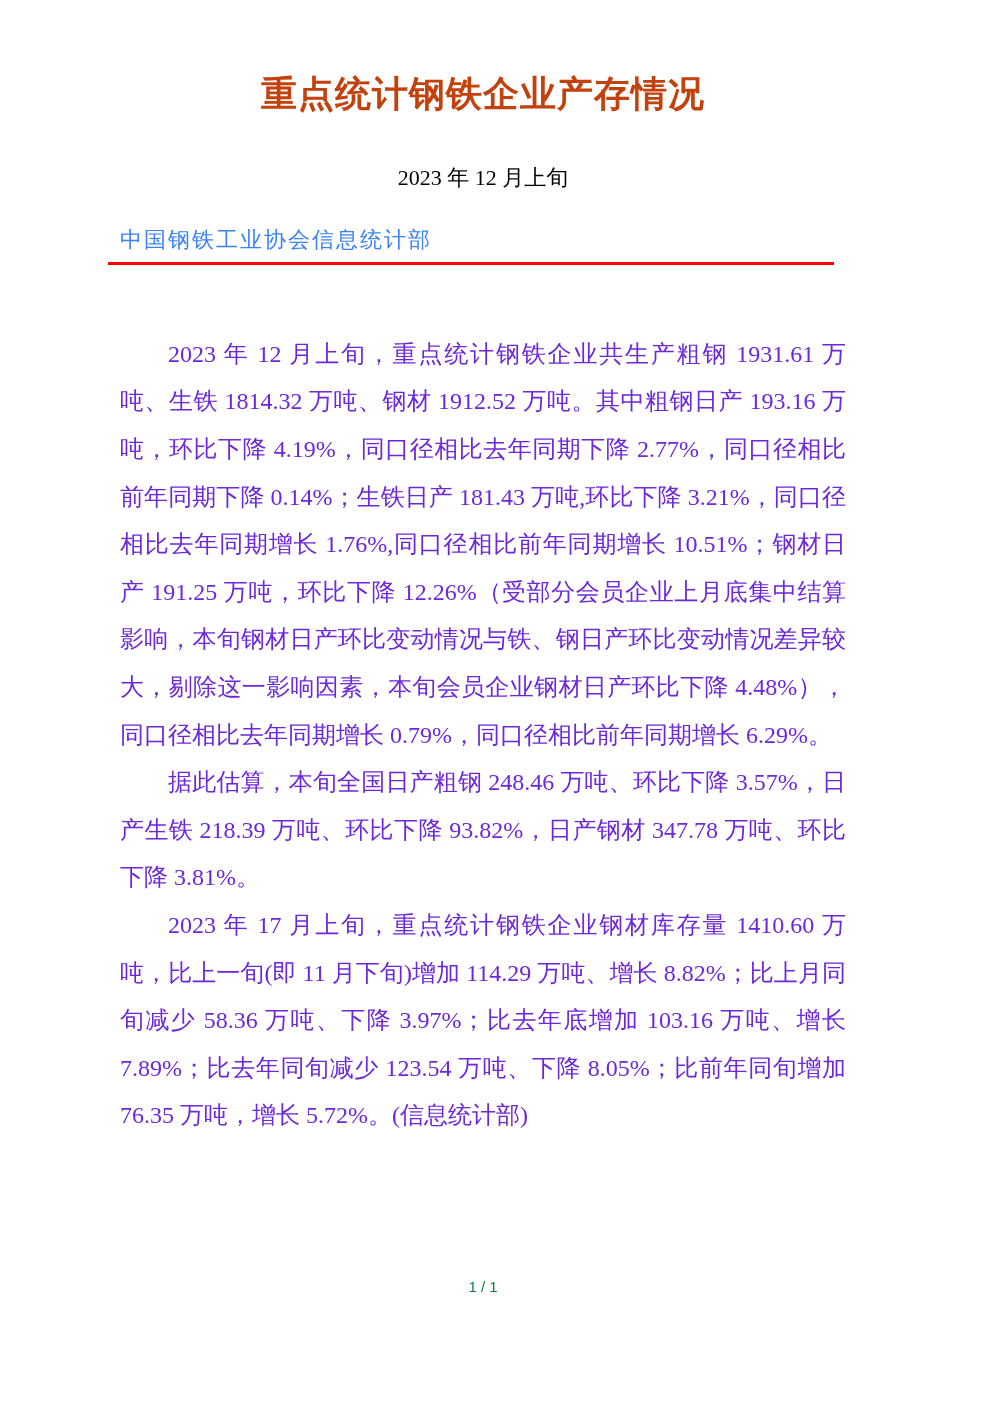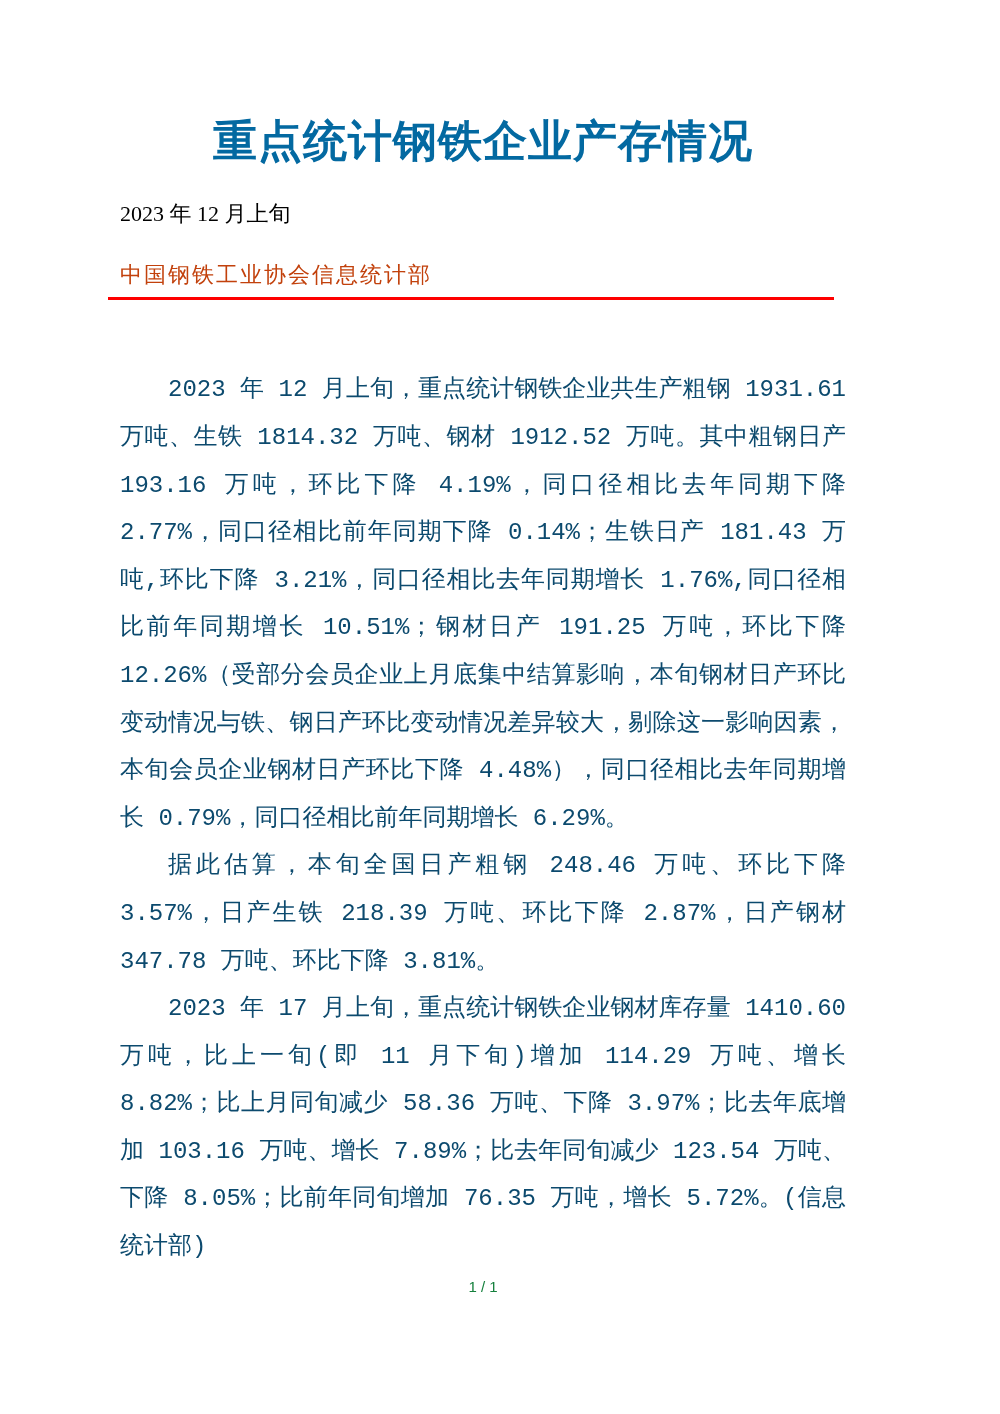--- a/index.html
+++ b/index.html
@@ -18,63 +18,63 @@
   }
 
   .content {
     position: absolute;
     left: 120px;
     top: 0;
     width: 726px;
   }
 
   .doc-title {
-    margin-top: 115px;
+    margin-top: 72px;
     text-align: center;
     font-family: "Liberation Sans", "DejaVu Sans", sans-serif;
     font-weight: bold;
-    font-size: 44px;
+    font-size: 36px;
     line-height: 1.2;
     letter-spacing: 1px;
-    color: #0369a1;
+    color: #c2410c;
     white-space: nowrap;
   }
 
   .doc-subtitle {
-    margin-top: 32px;
-    text-align: left;
+    margin-top: 49px;
+    text-align: center;
     font-family: "Liberation Serif", "DejaVu Serif", serif;
     font-size: 22px;
     line-height: 1.3;
     color: #000000;
   }
 
   .byline-row {
     margin-top: 32px;
     margin-left: -12px;
     width: 726px;
     padding-left: 12px;
     padding-bottom: 7px;
     border-bottom: 3px solid #fe0000;
   }
 
   .byline {
     font-family: "Liberation Serif", "DejaVu Serif", serif;
     font-size: 22px;
     letter-spacing: 2px;
-    color: #c2410c;
+    color: #3b82f6;
   }
 
   .doc-body {
     margin-top: 66px;
-    font-family: Liberation Mono, monospace;
+    font-family: Liberation Serif, serif;
     font-size: 24px;
     line-height: 47.6px;
     text-align: justify;
-    color: #0c4a6e;
+    color: #6d28d9;
   }
 
   .doc-body p {
     text-indent: 2em;
     margin: 0;
   }
 
   .page-footer {
     position: absolute;
     left: 120px;
@@ -95,20 +95,20 @@
     <h1 class="doc-title">重点统计钢铁企业产存情况</h1>
 
     <div class="doc-subtitle">2023 年 12 月上旬</div>
 
     <div class="byline-row">
       <span class="byline">中国钢铁工业协会信息统计部</span>
     </div>
 
     <div class="doc-body">
       <p>2023 年 12 月上旬，重点统计钢铁企业共生产粗钢 1931.61 万吨、生铁 1814.32 万吨、钢材 1912.52 万吨。其中粗钢日产 193.16 万吨，环比下降 4.19%，同口径相比去年同期下降 2.77%，同口径相比前年同期下降 0.14%；生铁日产 181.43 万吨,环比下降 3.21%，同口径相比去年同期增长 1.76%,同口径相比前年同期增长 10.51%；钢材日产 191.25 万吨，环比下降 12.26%（受部分会员企业上月底集中结算影响，本旬钢材日产环比变动情况与铁、钢日产环比变动情况差异较大，剔除这一影响因素，本旬会员企业钢材日产环比下降 4.48%），同口径相比去年同期增长 0.79%，同口径相比前年同期增长 6.29%。</p>
-      <p>据此估算，本旬全国日产粗钢 248.46 万吨、环比下降 3.57%，日产生铁 218.39 万吨、环比下降 2.87%，日产钢材 347.78 万吨、环比下降 3.81%。</p>
+      <p>据此估算，本旬全国日产粗钢 248.46 万吨、环比下降 3.57%，日产生铁 218.39 万吨、环比下降 93.82%，日产钢材 347.78 万吨、环比下降 3.81%。</p>
       <p>2023 年 17 月上旬，重点统计钢铁企业钢材库存量 1410.60 万吨，比上一旬(即 11 月下旬)增加 114.29 万吨、增长 8.82%；比上月同旬减少 58.36 万吨、下降 3.97%；比去年底增加 103.16 万吨、增长 7.89%；比去年同旬减少 123.54 万吨、下降 8.05%；比前年同旬增加 76.35 万吨，增长 5.72%。(信息统计部)</p>
     </div>
 
   </div>
 
   <div class="page-footer">1 / 1</div>
 </div>
 
 </body></html>

